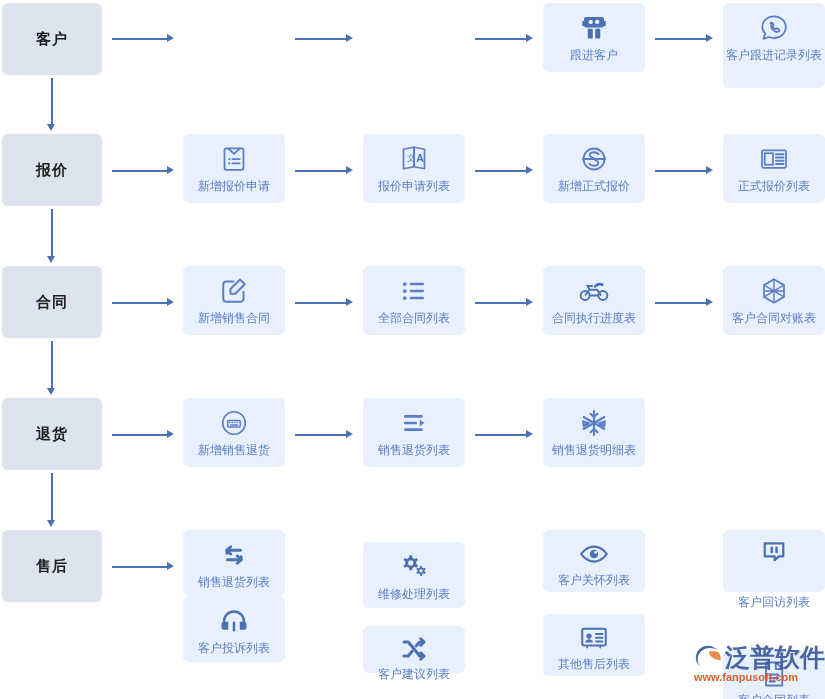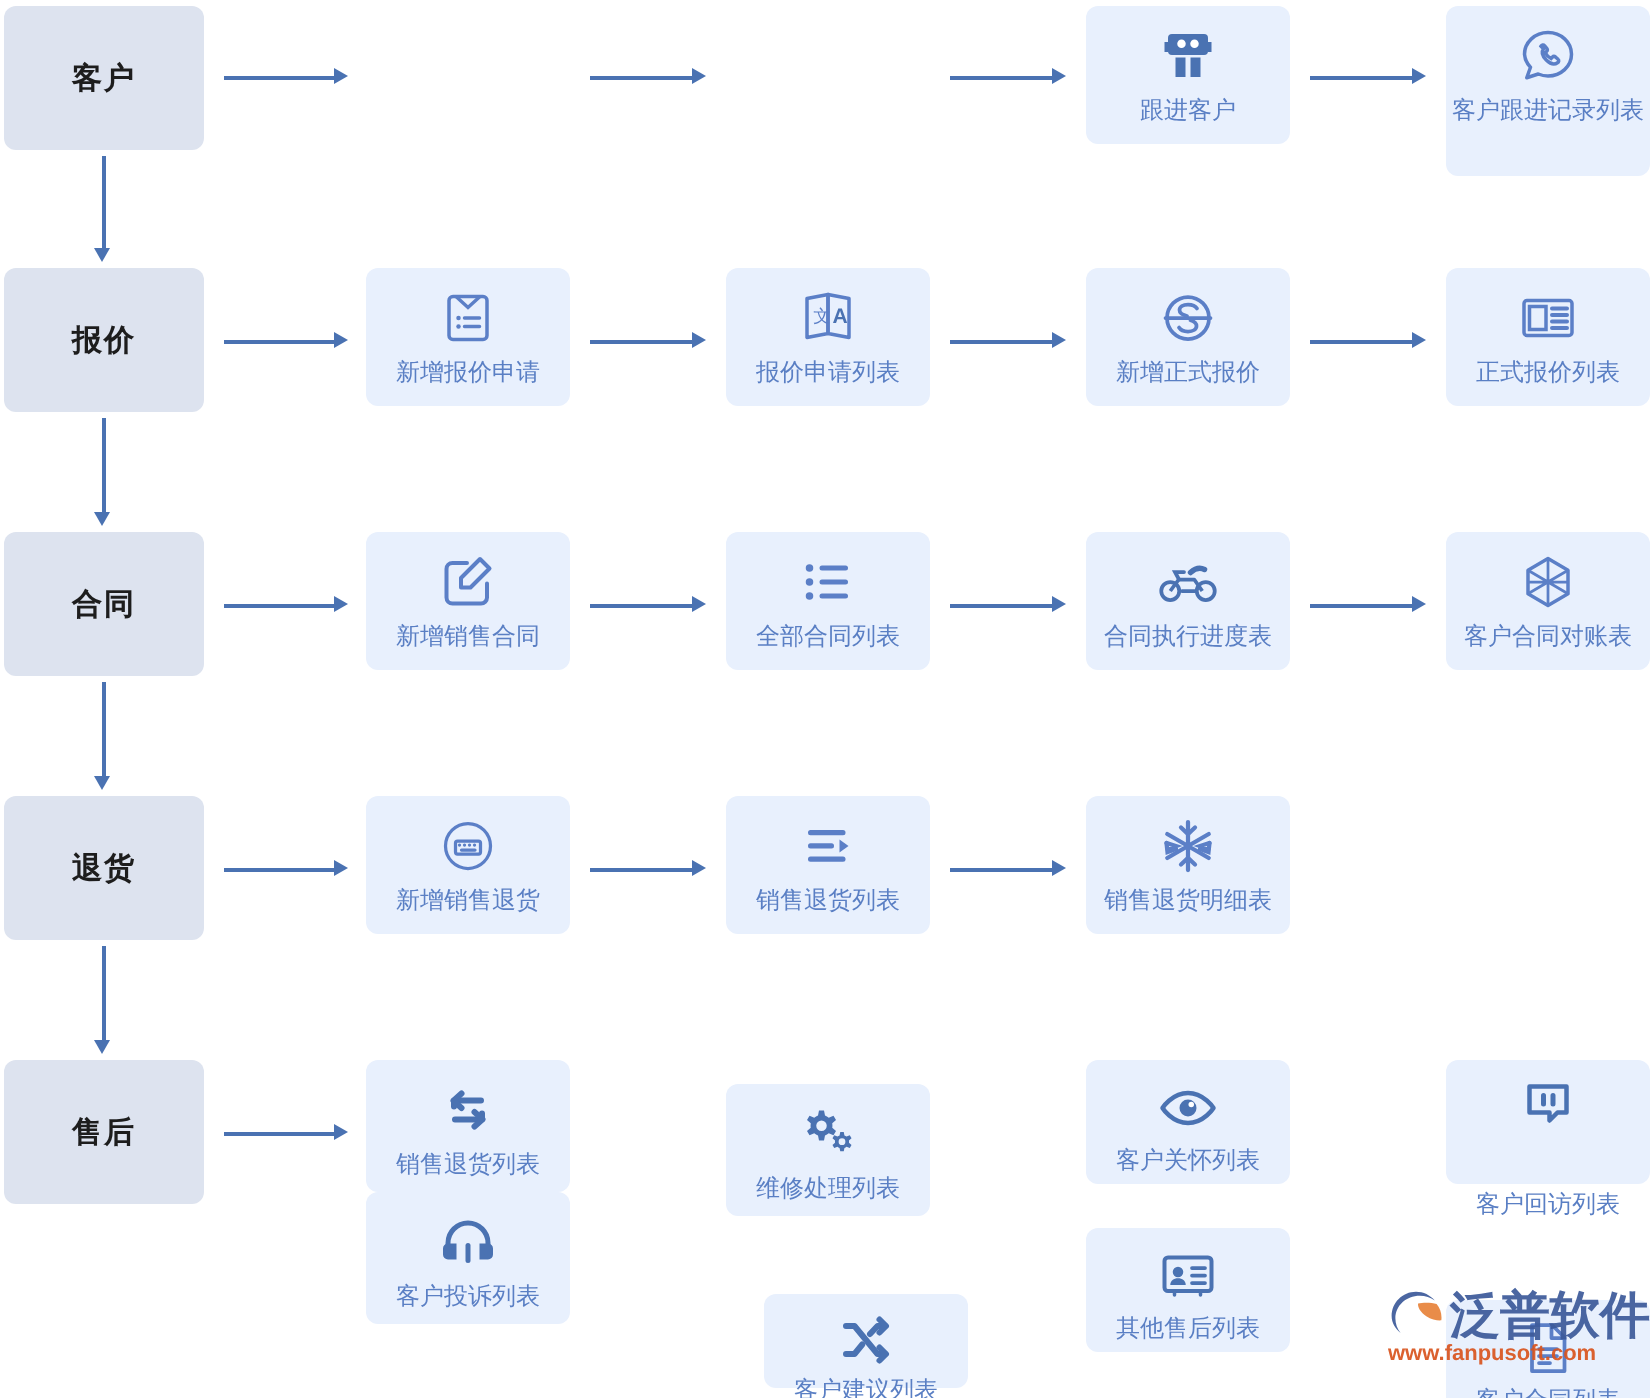--- a/index.html
+++ b/index.html
@@ -384,21 +384,21 @@
 
   <div class="card" style="left:363px;top:542px;height:66px;">
     <span class="ico">
       <svg width="30" height="30" viewBox="0 0 24 24" fill="#4a72b2">
         <path d="M10.4 2.6h-2l-.4 2a6 6 0 0 0-1.5.9l-1.9-.8-1 1.7 1.5 1.3a6 6 0 0 0 0 1.8L3.6 10.8l1 1.7 1.9-.8c.45.37.96.68 1.5.9l.4 2h2l.4-2c.54-.22 1.05-.53 1.5-.9l1.9.8 1-1.7-1.5-1.3a6 6 0 0 0 0-1.8l1.5-1.3-1-1.7-1.9.8a6 6 0 0 0-1.5-.9zM9.4 10.8a2.1 2.1 0 1 1 0-4.2 2.1 2.1 0 0 1 0 4.2z"></path>
         <path d="M18.3 11.2h-1.4l-.28 1.35c-.3.1-.58.27-.83.47l-1.3-.5-.7 1.2 1.02.88c-.04.3-.04.6 0 .9l-1.02.88.7 1.2 1.3-.5c.25.2.53.37.83.47l.28 1.35h1.4l.28-1.35c.3-.1.58-.27.83-.47l1.3.5.7-1.2-1.02-.88c.04-.3.04-.6 0-.9l1.02-.88-.7-1.2-1.3.5a2.9 2.9 0 0 0-.83-.47zM17.6 16.4a1.35 1.35 0 1 1 0-2.7 1.35 1.35 0 0 1 0 2.7z"></path>
       </svg>
     </span>
     <span class="card-label">维修处理列表</span>
   </div>
-  <div class="card" style="left:382px;top:626px;height:47px;margin-top:21px;">
+  <div class="card" style="left:363px;top:626px;height:47px;">
     <span class="ico">
       <svg width="30" height="30" viewBox="0 0 24 24" fill="none" stroke="#4a72b2" stroke-width="2.4" stroke-linecap="round" stroke-linejoin="round">
         <path d="M4 6.4h3.4l9.2 11.2h3"></path>
         <path d="M4 17.6h3.4l3.1-3.8"></path>
         <path d="M13.6 9.6l3-3.2h3"></path>
         <path d="M17.4 3.8l2.6 2.6-2.6 2.6"></path>
         <path d="M17.4 15l2.6 2.6-2.6 2.6"></path>
       </svg>
     </span>
     <span class="card-label">客户建议列表</span>

